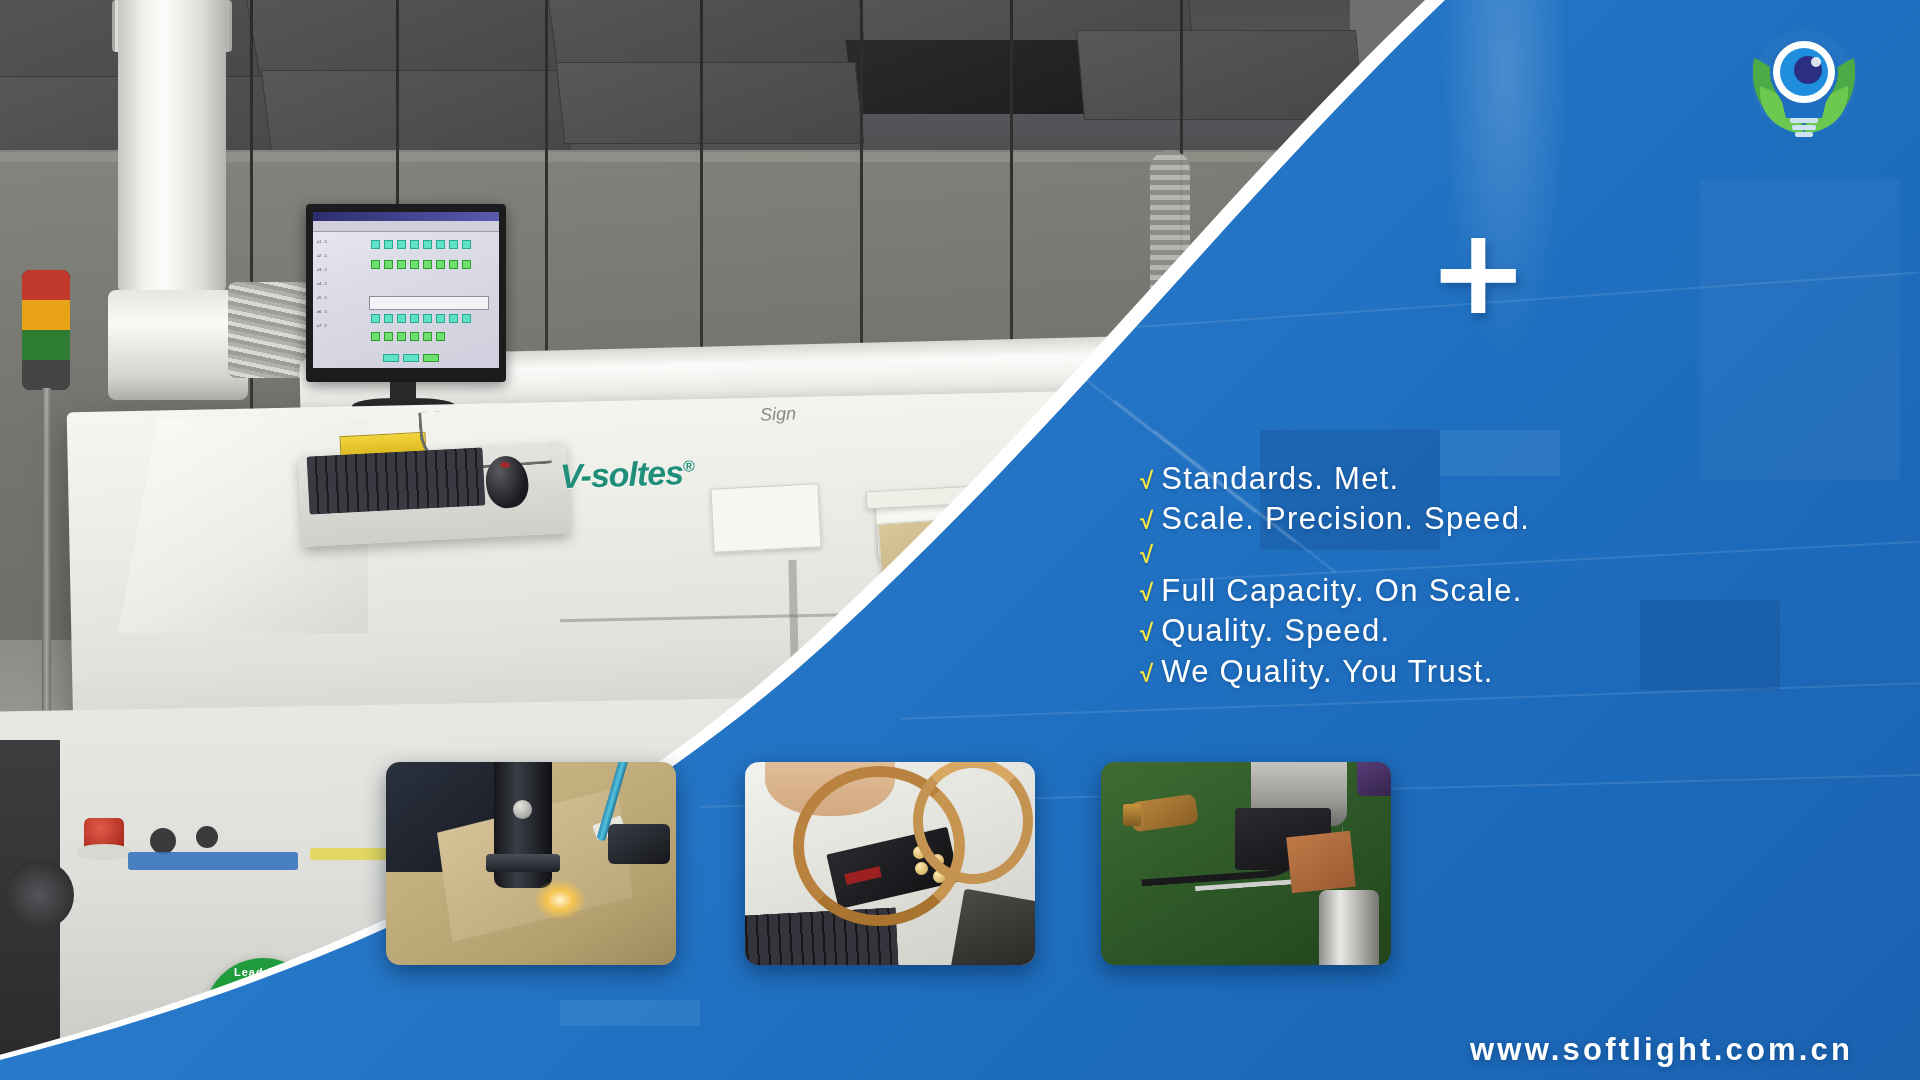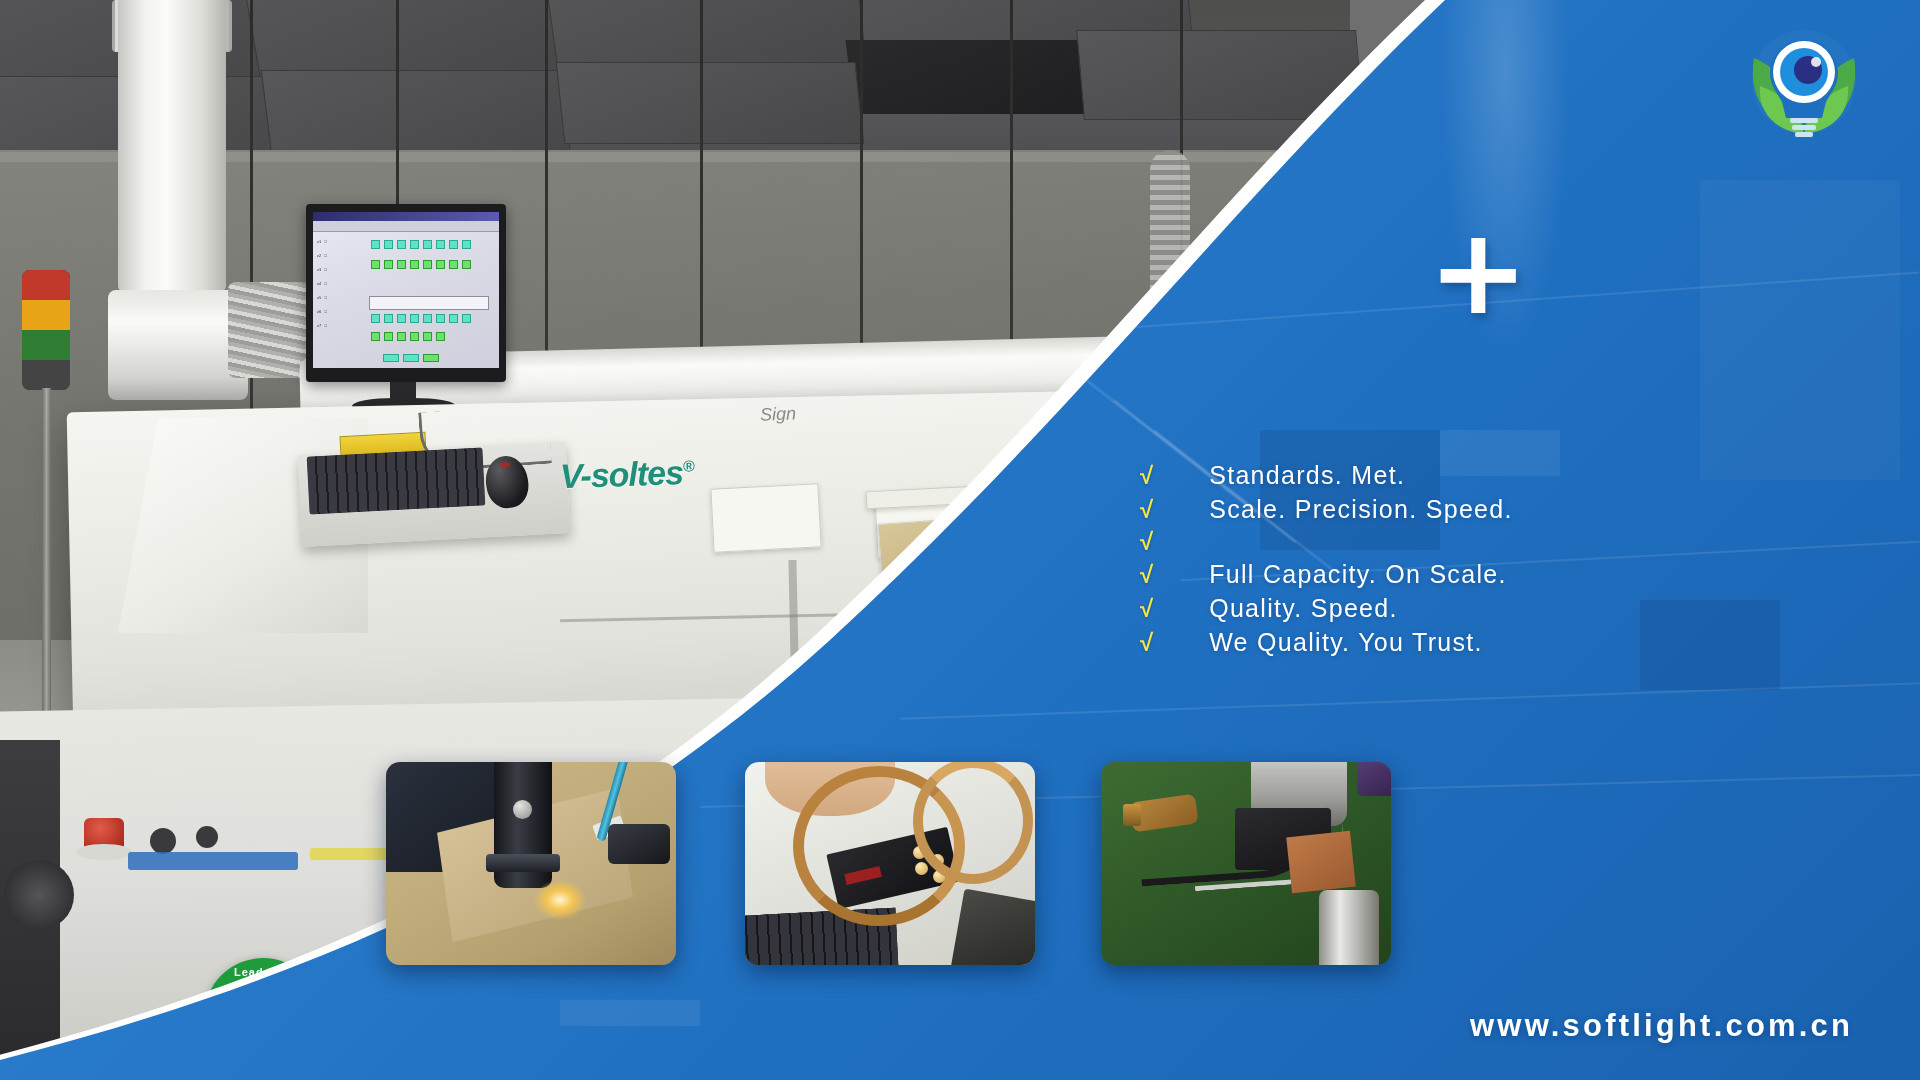--- a/index.html
+++ b/index.html
@@ -351,30 +351,29 @@
   .bullet{
     display:flex; align-items:baseline; gap:8px;
     margin-bottom:7px;
   }
   .tick{
     color:#f5e642; font-size:24px; font-weight:bold;
     line-height:1; flex:0 0 auto;
     text-shadow:0 1px 3px rgba(0,40,90,.4);
   }
   .btxt{
-    color:#ffffff; font-size:25px; letter-spacing:1.3px;
+    color:#ffffff; font-size:31px; letter-spacing:1.3px;
     line-height:1.08;
     text-shadow:0 1px 4px rgba(0,40,90,.35);
     font-family:"Liberation Sans", sans-serif;
-    margin-left:48px;
   }
 
   
   .url{
-    position:absolute; left:1470px; top:1008px;
+    position:absolute; left:1470px; top:1032px;
     color:#ffffff; font-size:31px; letter-spacing:3.2px;
     font-weight:bold;
     text-shadow:0 2px 6px rgba(0,40,90,.4);
     font-family:"Liberation Sans", sans-serif;
   }
 
   
   .thumb{
     position:absolute; border-radius:14px; overflow:hidden;
     box-shadow:0 8px 22px rgba(0,20,50,.45);

